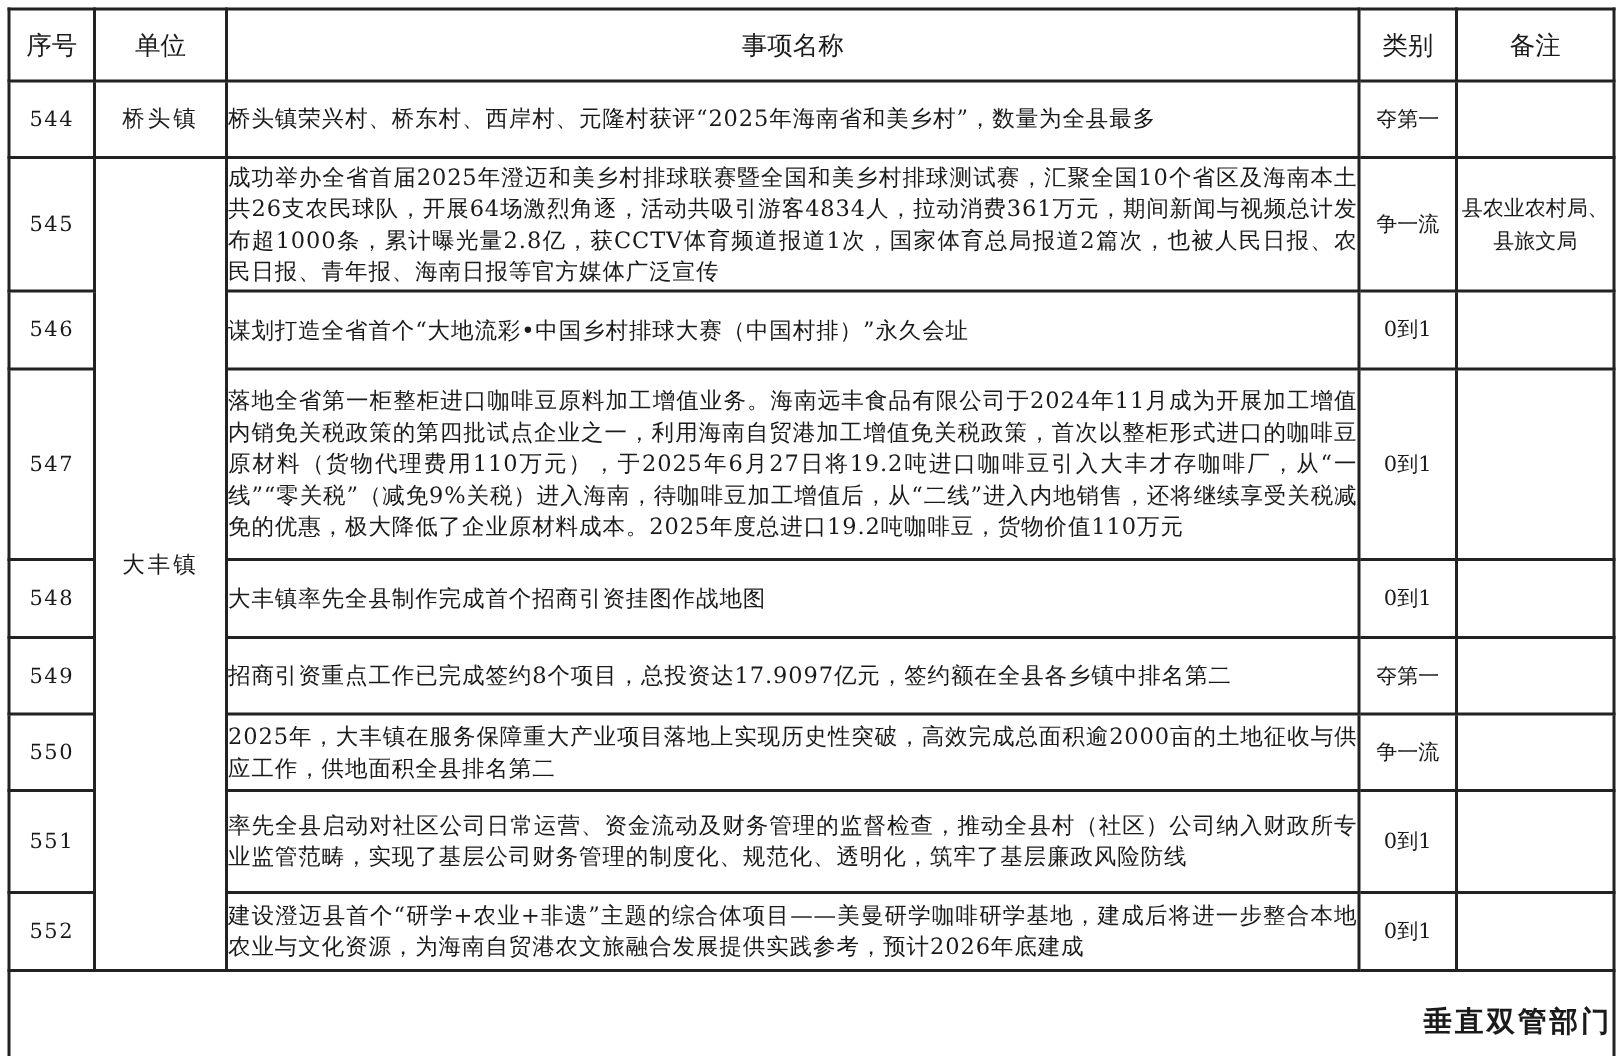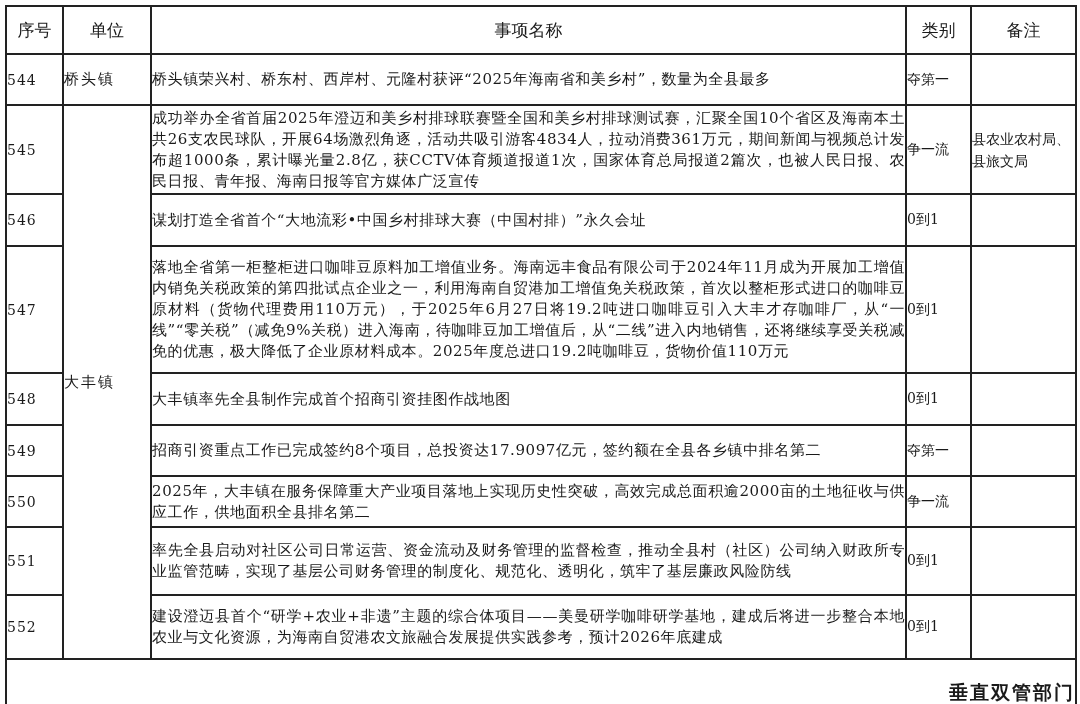--- a/index.html
+++ b/index.html
@@ -3,21 +3,21 @@
 <meta charset="utf-8">
 <style>
   html, body { margin: 0; padding: 0; background: #ffffff; }
   body { width: 1080px; height: 704px; overflow: hidden; position: relative;
          font-family: "DejaVu Serif", "Liberation Serif", serif; color: #1a1a1a; }
   table.doc { position: absolute; left: 5px; top: 5px; width: 1070px;
               border-collapse: collapse; table-layout: fixed; }
   table.doc td, table.doc th { border: 2px solid #222; padding: 0; }
   th { font-family: "DejaVu Sans", "Liberation Sans", sans-serif; font-weight: normal;
        font-size: 17px; height: 46px; text-align: center; vertical-align: middle; }
-  td.num, td.unit, td.cat, td.note { vertical-align: middle; font-size: 14px; }
+  td.num, td.unit, td.cat, td.note { text-align: center; vertical-align: middle; font-size: 14px; }
   td.num { font-size: 14px; letter-spacing: 1px; }
   td.unit { font-size: 15px; letter-spacing: 2px; margin-left: 48px; }
   td.note { font-size: 14px; line-height: 22px; padding: 0 4px; }
   td.desc { font-size: 15px; line-height: 21px; padding: 2px 4px 2px 5px;
             vertical-align: middle; letter-spacing: 0.6px; text-align: justify; }
   td.section { height: 66px; text-align: right; vertical-align: middle;
                font-family: Liberation Sans, sans-serif;
                font-weight: bold; font-size: 19px; letter-spacing: 2px; }
 </style>
 </head>
@@ -84,21 +84,21 @@
       <td class="desc">2025年，大丰镇在服务保障重大产业项目落地上实现历史性突破，高效完成总面积逾2000亩的土地征收与供应工作，供地面积全县排名第二</td>
       <td class="cat">争一流</td>
       <td class="note"></td>
     </tr>
     <tr style="height:68px">
       <td class="num">551</td>
       <td class="desc">率先全县启动对社区公司日常运营、资金流动及财务管理的监督检查，推动全县村（社区）公司纳入财政所专业监管范畴，实现了基层公司财务管理的制度化、规范化、透明化，筑牢了基层廉政风险防线</td>
       <td class="cat">0到1</td>
       <td class="note"></td>
     </tr>
-    <tr style="height:64px">
+    <tr style="height:52px">
       <td class="num">552</td>
       <td class="desc">建设澄迈县首个“研学+农业+非遗”主题的综合体项目——美曼研学咖啡研学基地，建成后将进一步整合本地农业与文化资源，为海南自贸港农文旅融合发展提供实践参考，预计2026年底建成</td>
       <td class="cat">0到1</td>
       <td class="note"></td>
     </tr>
     <tr>
       <td class="section" colspan="5">垂直双管部门</td>
     </tr>
   </tbody>
 </table>

